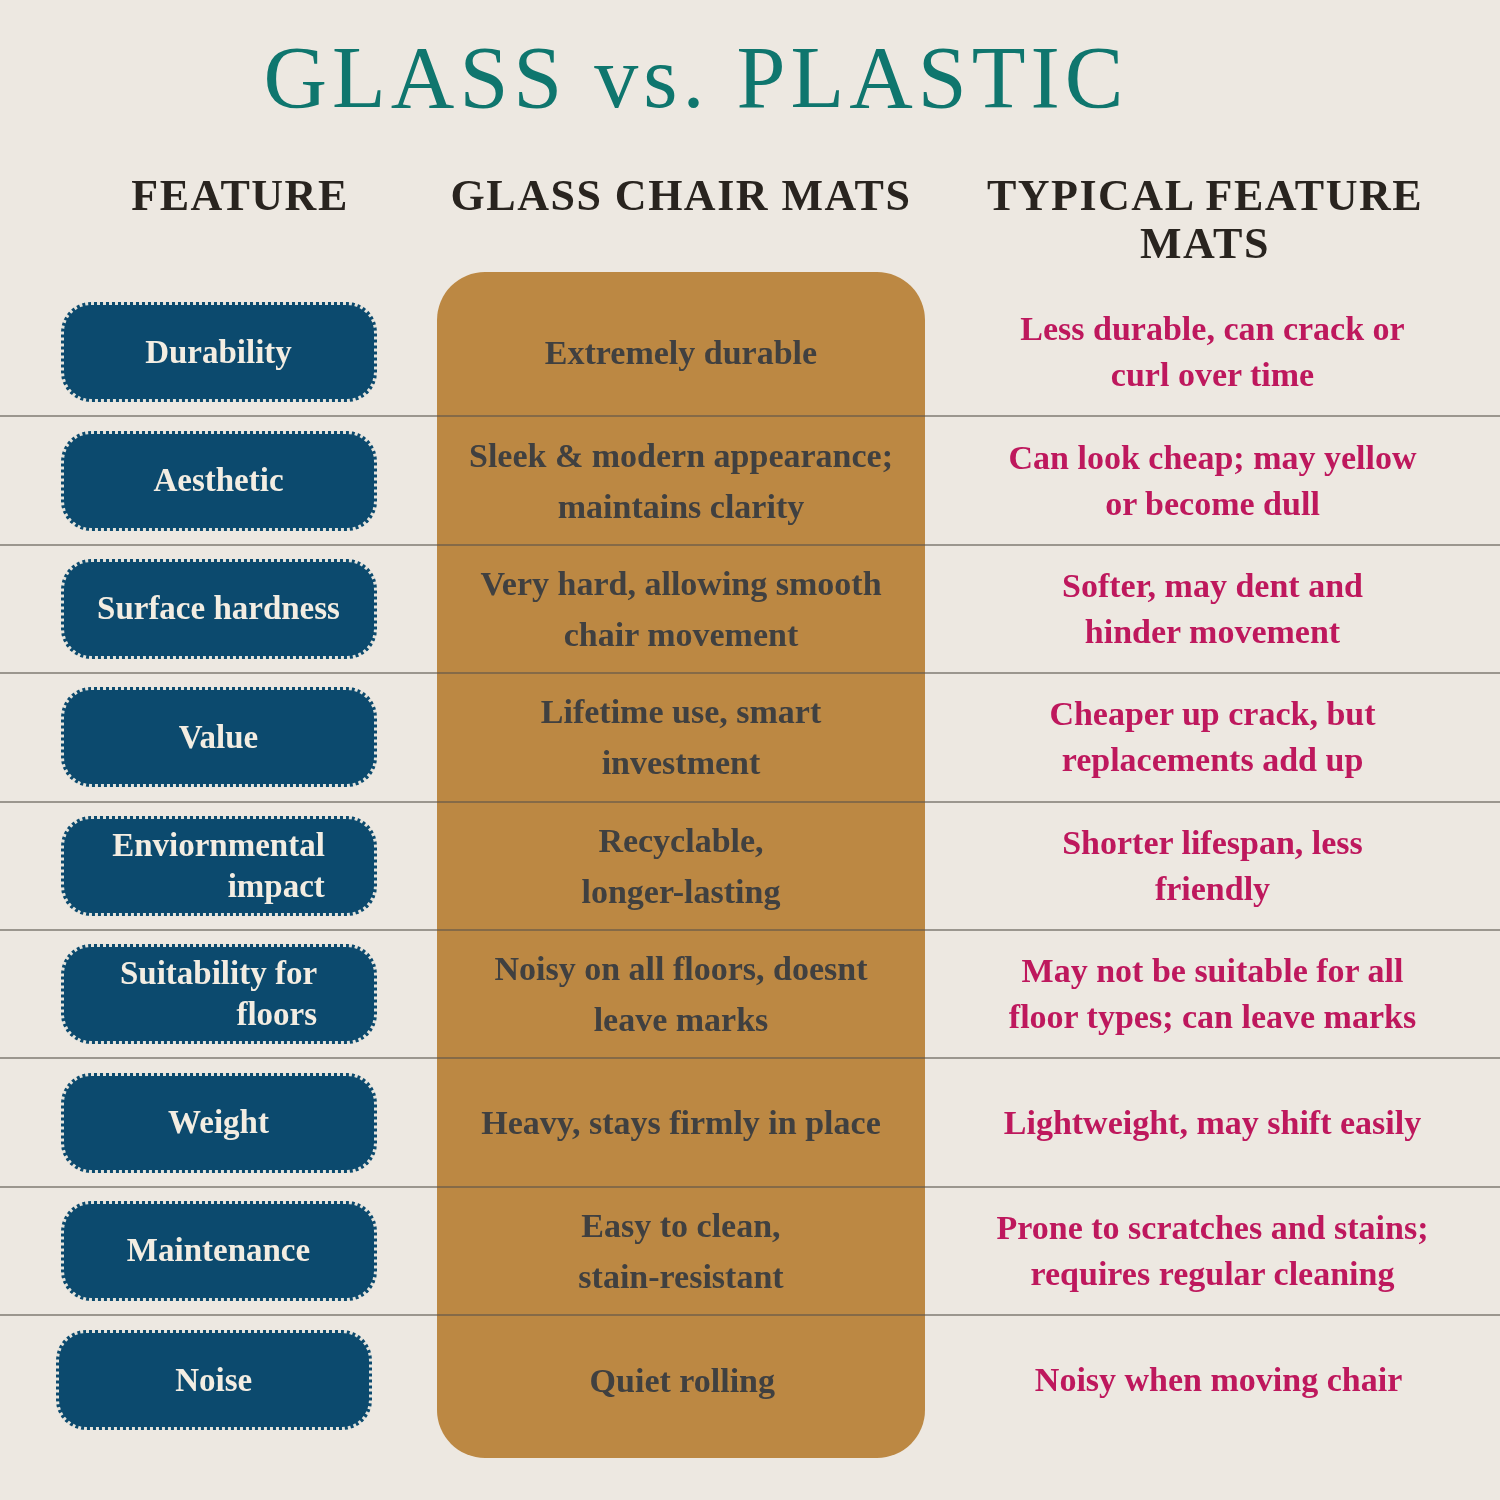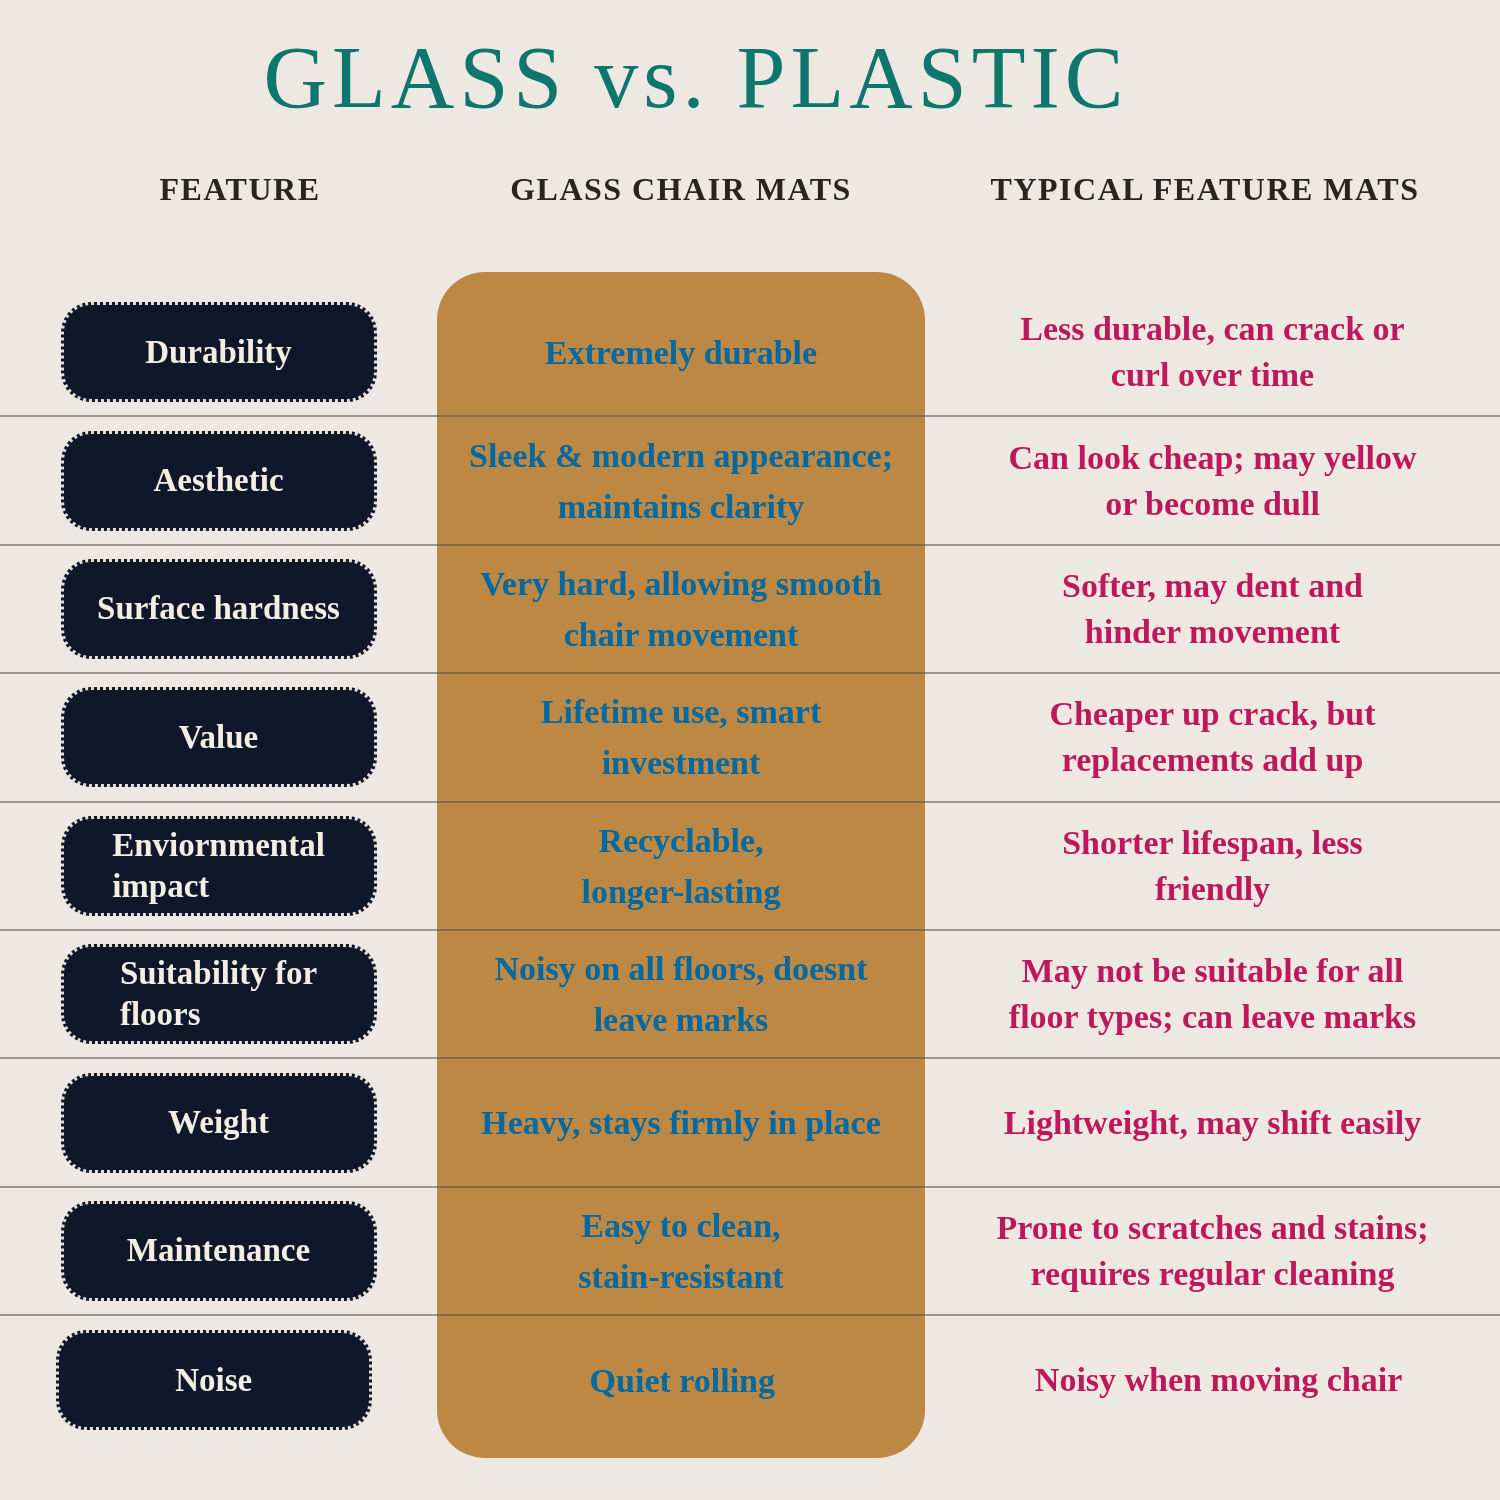--- a/index.html
+++ b/index.html
@@ -16,21 +16,21 @@
     text-align: center;
     font-size: 88px; font-weight: 400;
     letter-spacing: 5px;
     line-height: 1.1;
     color: #0f766e;
     padding-left: 34px;
   }
   .headers { position: absolute; top: 172px; left: 0; width: 1500px; height: 52px; }
   .header-cell {
     position: absolute; top: 0;
-    font-weight: 700; font-size: 32px; letter-spacing: 1.5px;
+    font-weight: 700; font-size: 44px; letter-spacing: 1.5px;
     color: #29241F; text-align: center; line-height: 1.1;
   }
   .hc-feature { left: 60px;  width: 360px; }
   .hc-glass   { left: 437px; width: 488px; }
   .hc-plastic { left: 920px; width: 570px; }
 
   .glass-panel {
     position: absolute; left: 437px; top: 272px;
     width: 488px; height: 1186px;
     background: #BC8843;
@@ -44,32 +44,32 @@
     border-bottom: 2px solid rgba(88, 82, 74, 0.55);
   }
   .row:last-child { border-bottom: none; gap: 16px; }
   .cell { box-sizing: border-box; }
   .cell-feature { width: 437px; display: flex; justify-content: center; align-items: center; }
   .cell-glass   { width: 488px; text-align: center; }
   .cell-plastic { width: 575px; text-align: center; padding: 0 8px; }
 
   .feature-btn {
     width: 316px; min-height: 100px; box-sizing: border-box;
-    background: #0f172a;
+    background: #0c4a6e;
     border: 3px dotted rgba(247, 240, 229, 0.92);
     border-radius: 30px;
     display: flex; align-items: center; justify-content: center;
-    text-align: left;
+    text-align: right;
     color: #F3EDE2; font-weight: 700; font-size: 33px; line-height: 1.25;
     white-space: pre-line;
     padding: 6px 10px;
   }
   .glass-text {
     display: inline-block;
-    color: #0369a1; font-weight: 700; font-size: 34px; line-height: 1.5;
+    color: #404040; font-weight: 700; font-size: 34px; line-height: 1.5;
     white-space: pre-line;
   }
   .plastic-text {
     display: inline-block;
     color: #be185d; font-weight: 700; font-size: 34px; line-height: 1.35;
     white-space: pre-line;
   }
 </style>
 </head>
 <body>

